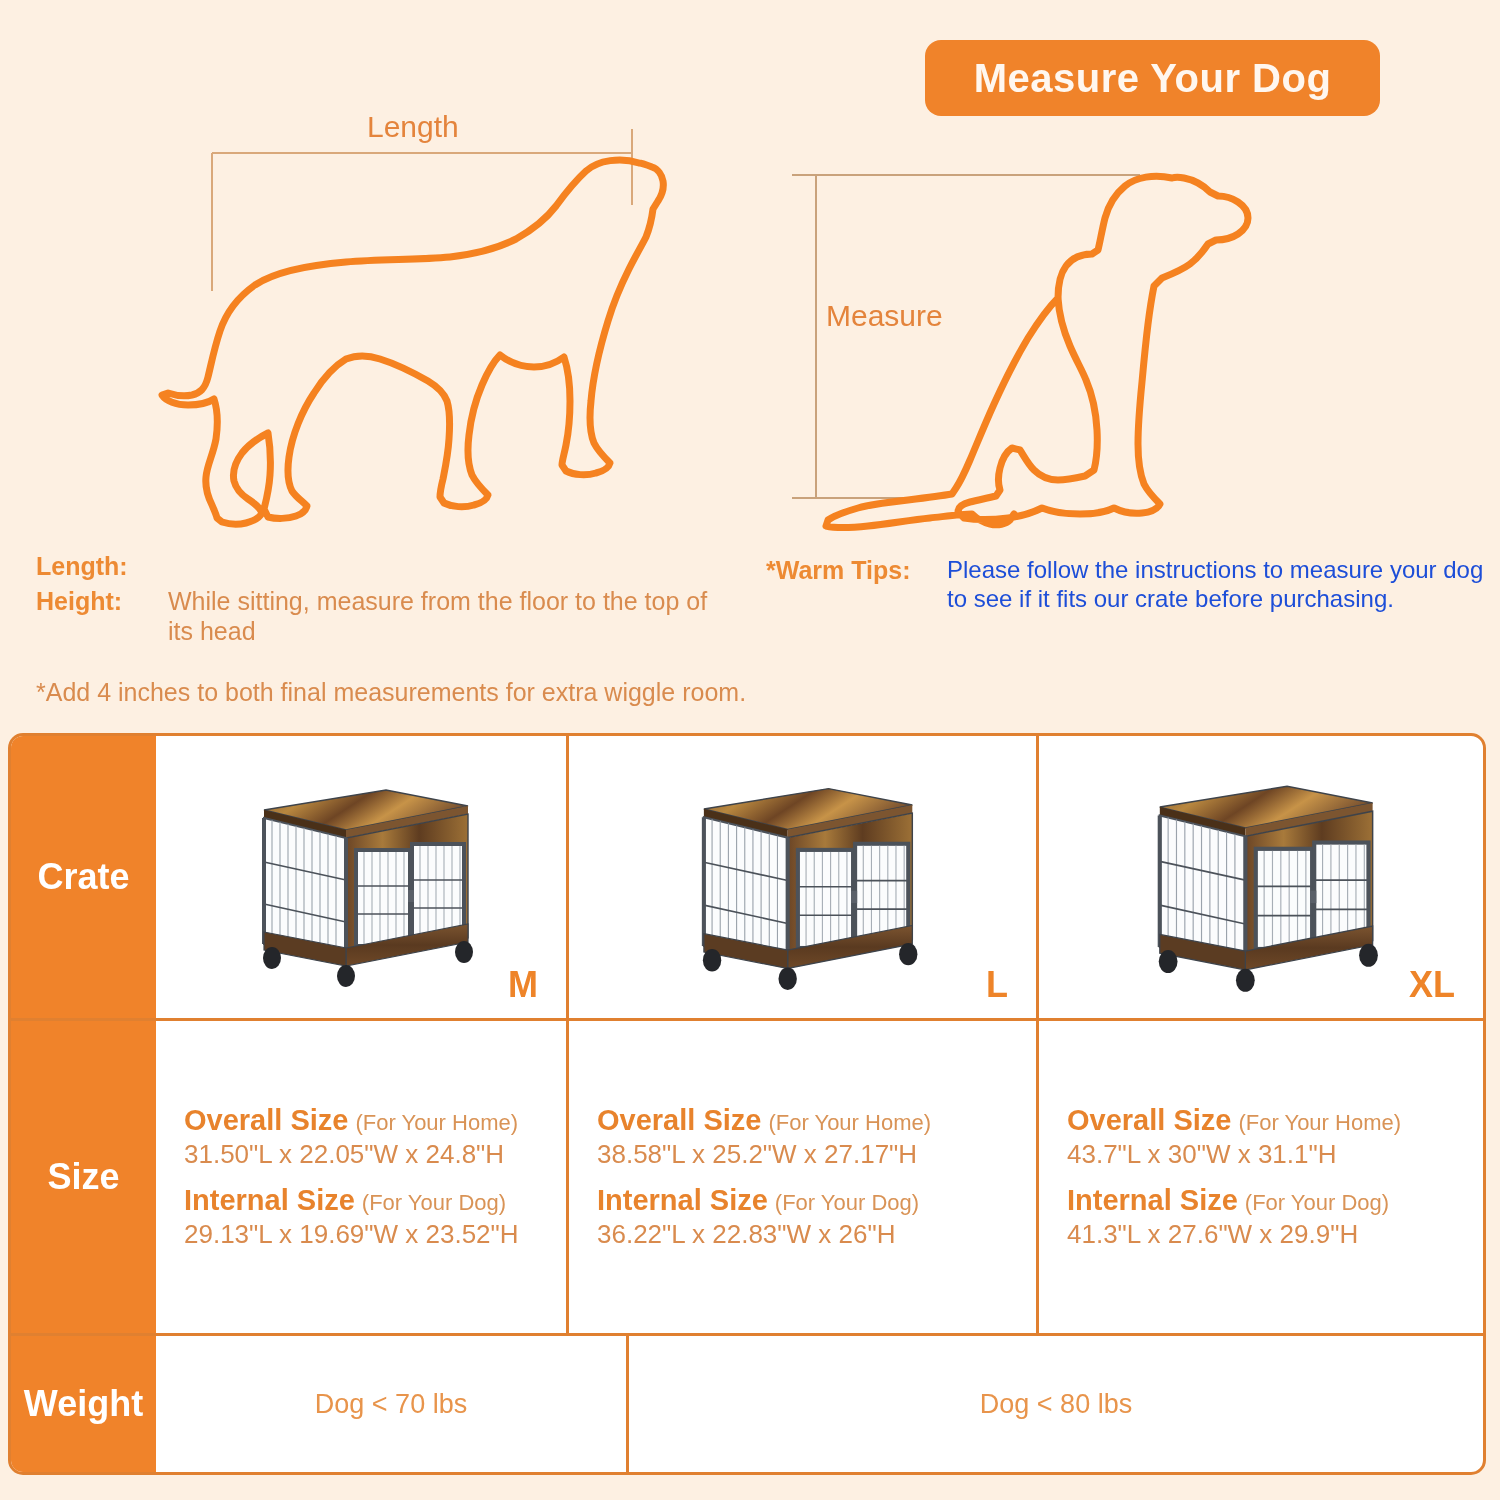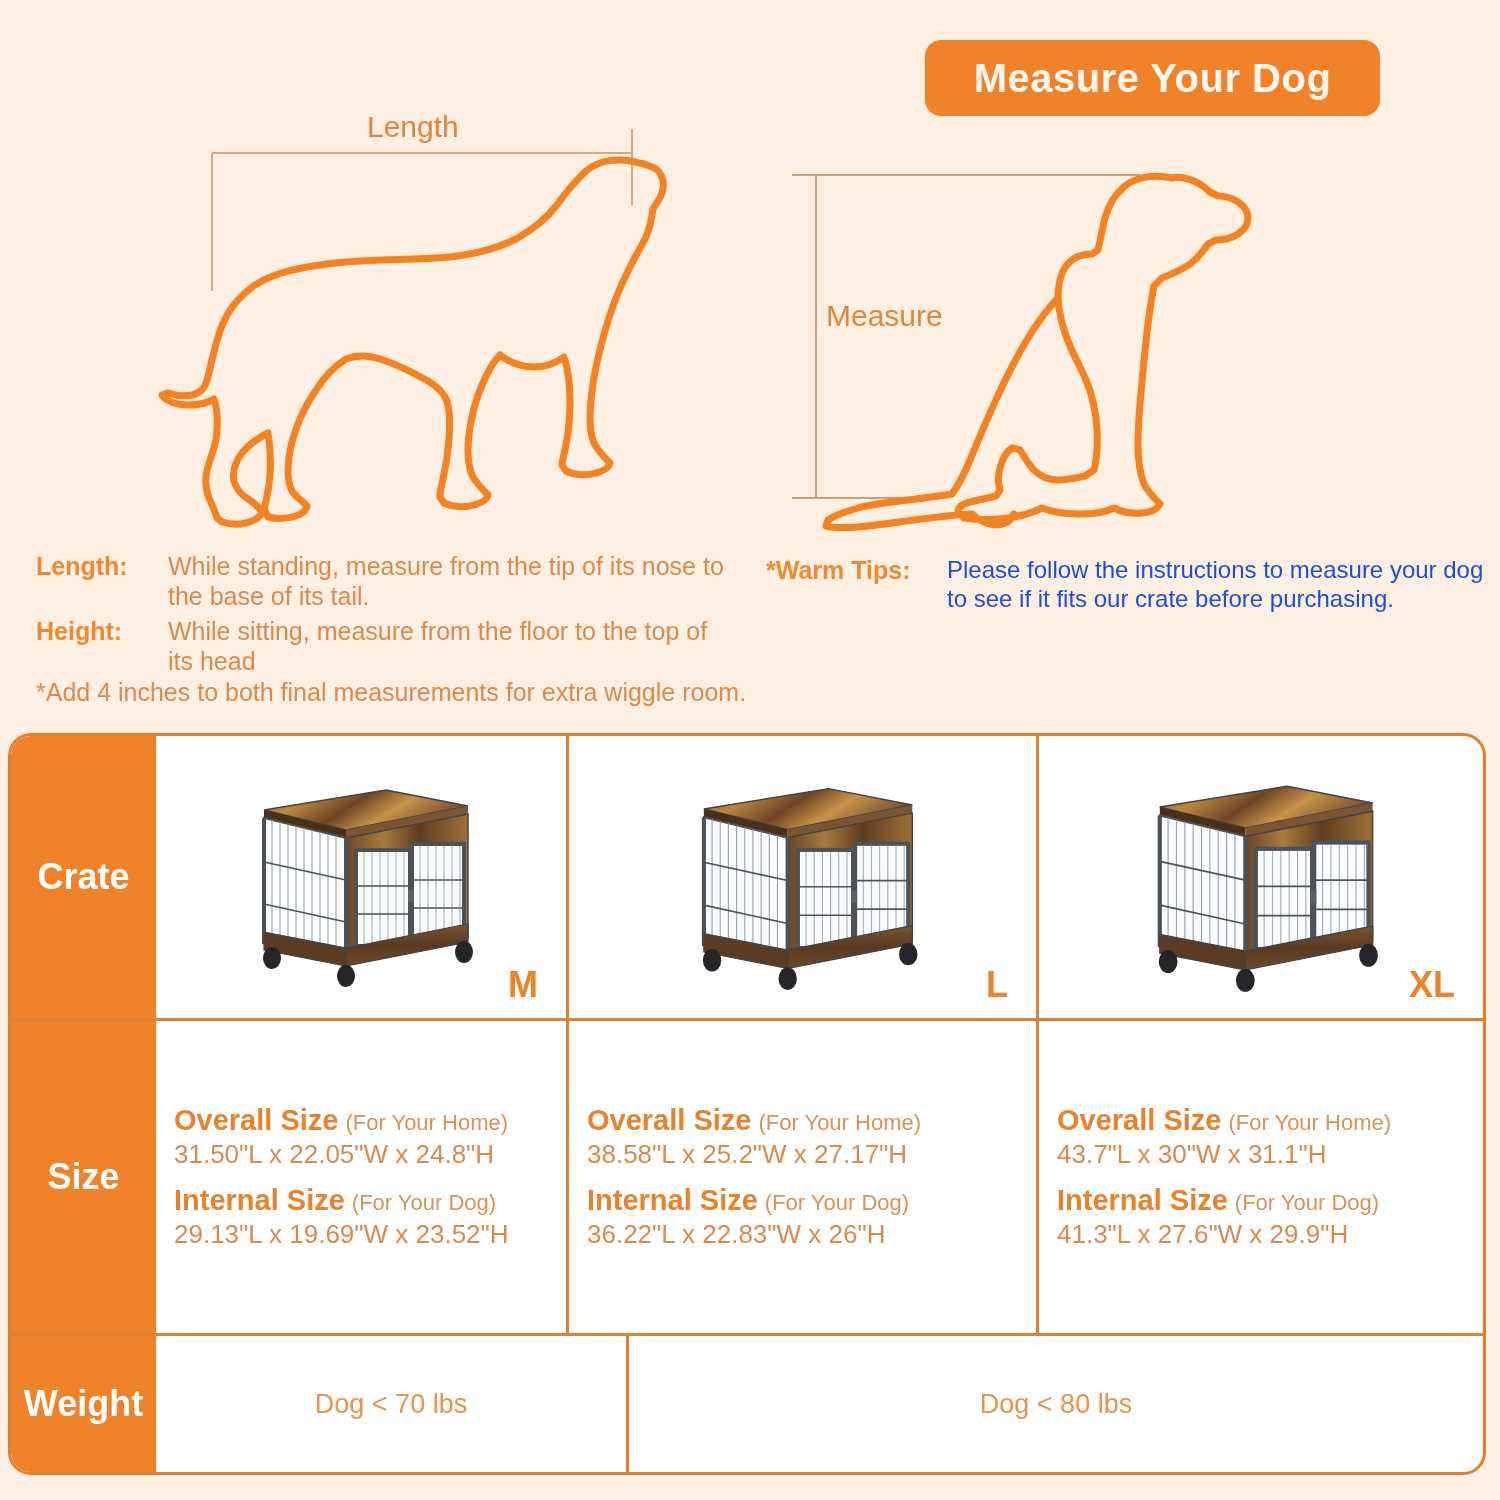--- a/index.html
+++ b/index.html
@@ -48,21 +48,21 @@
   }
 
   .tips{position:absolute;left:766px;top:556px;width:720px;display:flex;gap:19px;}
   .tips-key{color:#ED8A33;font-weight:bold;font-size:25px;flex:0 0 162px;}
   .tips-val{color:#1d4ed8;font-size:24px;line-height:1.2;}
 
   
   .table{
     position:absolute;left:8px;top:733px;width:1478px;height:742px;
     border:3px solid #E08030;
-    border-radius:23px;
+    border-radius:15px;
     background:#FFFFFF;
     box-sizing:border-box;
     overflow:hidden;
     display:flex;flex-direction:column;
   }
   .trow{display:flex;box-sizing:border-box;}
   .trow.r1{height:285px;border-bottom:3px solid #E08030;}
   .trow.r2{height:315px;border-bottom:3px solid #E08030;}
   .trow.r3{flex:1;}
   .rowhead{
@@ -82,21 +82,21 @@
   
   .crate-wrap{position:relative;width:100%;height:100%;
     display:flex;align-items:center;justify-content:center;}
   .crate-svg{display:block;}
   .size-tag{
     position:absolute;bottom:12px;right:28px;
     color:#EE8429;font-weight:bold;font-size:36px;
   }
 
   
-  .size-body{padding:0 18px;width:100%;box-sizing:border-box;}
+  .size-body{padding:0 28px;width:100%;box-sizing:border-box;}
   .size-line-h{margin-bottom:2px;white-space:nowrap;}
   .sz-title{color:#E8832C;font-weight:bold;font-size:29px;}
   .sz-sub{color:#D99356;font-size:22px;margin-left:7px;}
   .sz-val{color:#D98B4E;font-size:26px;margin-bottom:14px;white-space:nowrap;}
   .sz-val.last{margin-bottom:0;}
 
   .weight-val{color:#E8944B;font-size:27px;}
 </style>
 </head>
 <body>
@@ -252,21 +252,20 @@
            C196,368 202,372 210,374
            C218,376 226,374 230,370
            L234,364"></path>
     </svg>
   </div>
   <div class="dim-label hgt-label">Measure</div>
 
   <div class="instr">
     <div class="instr-row">
       <div class="instr-key">Length:</div>
-      <div class="instr-val">While standing, measure from the tip of its nose to the base of its tail.</div>
     </div>
     <div class="instr-row">
       <div class="instr-key">Height:</div>
       <div class="instr-val">While sitting, measure from the floor to the top of its head</div>
     </div>
   </div>
   <div class="instr-note">*Add 4 inches to both final measurements for extra wiggle room.</div>
 
   <div class="tips">
     <div class="tips-key">*Warm Tips:</div>

